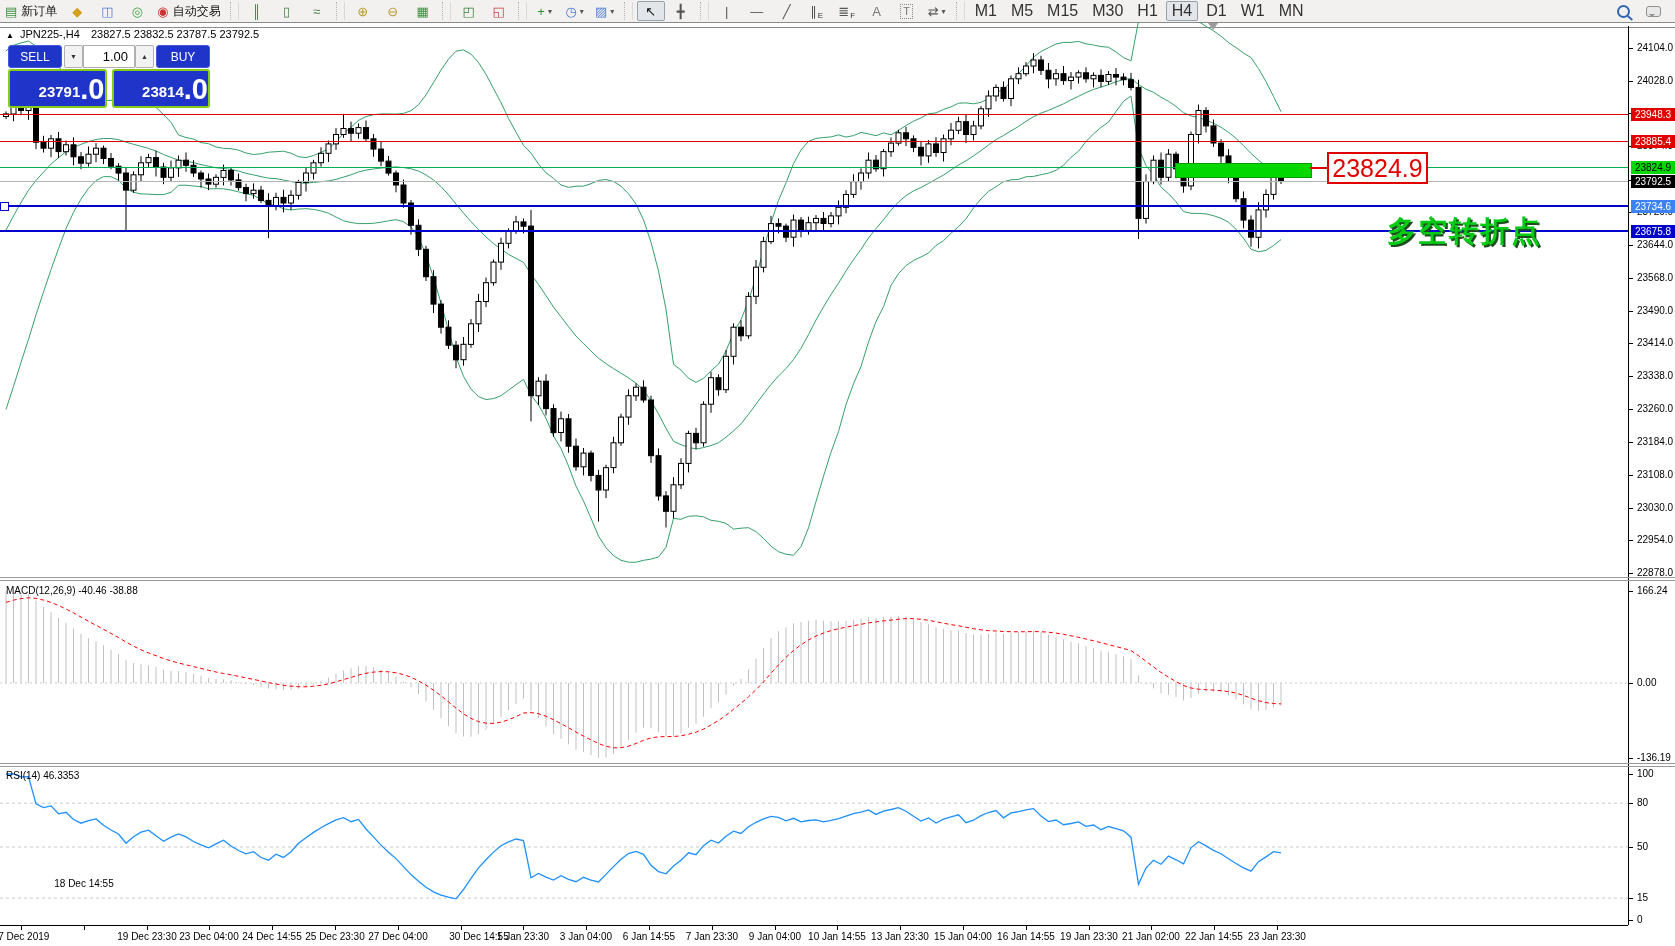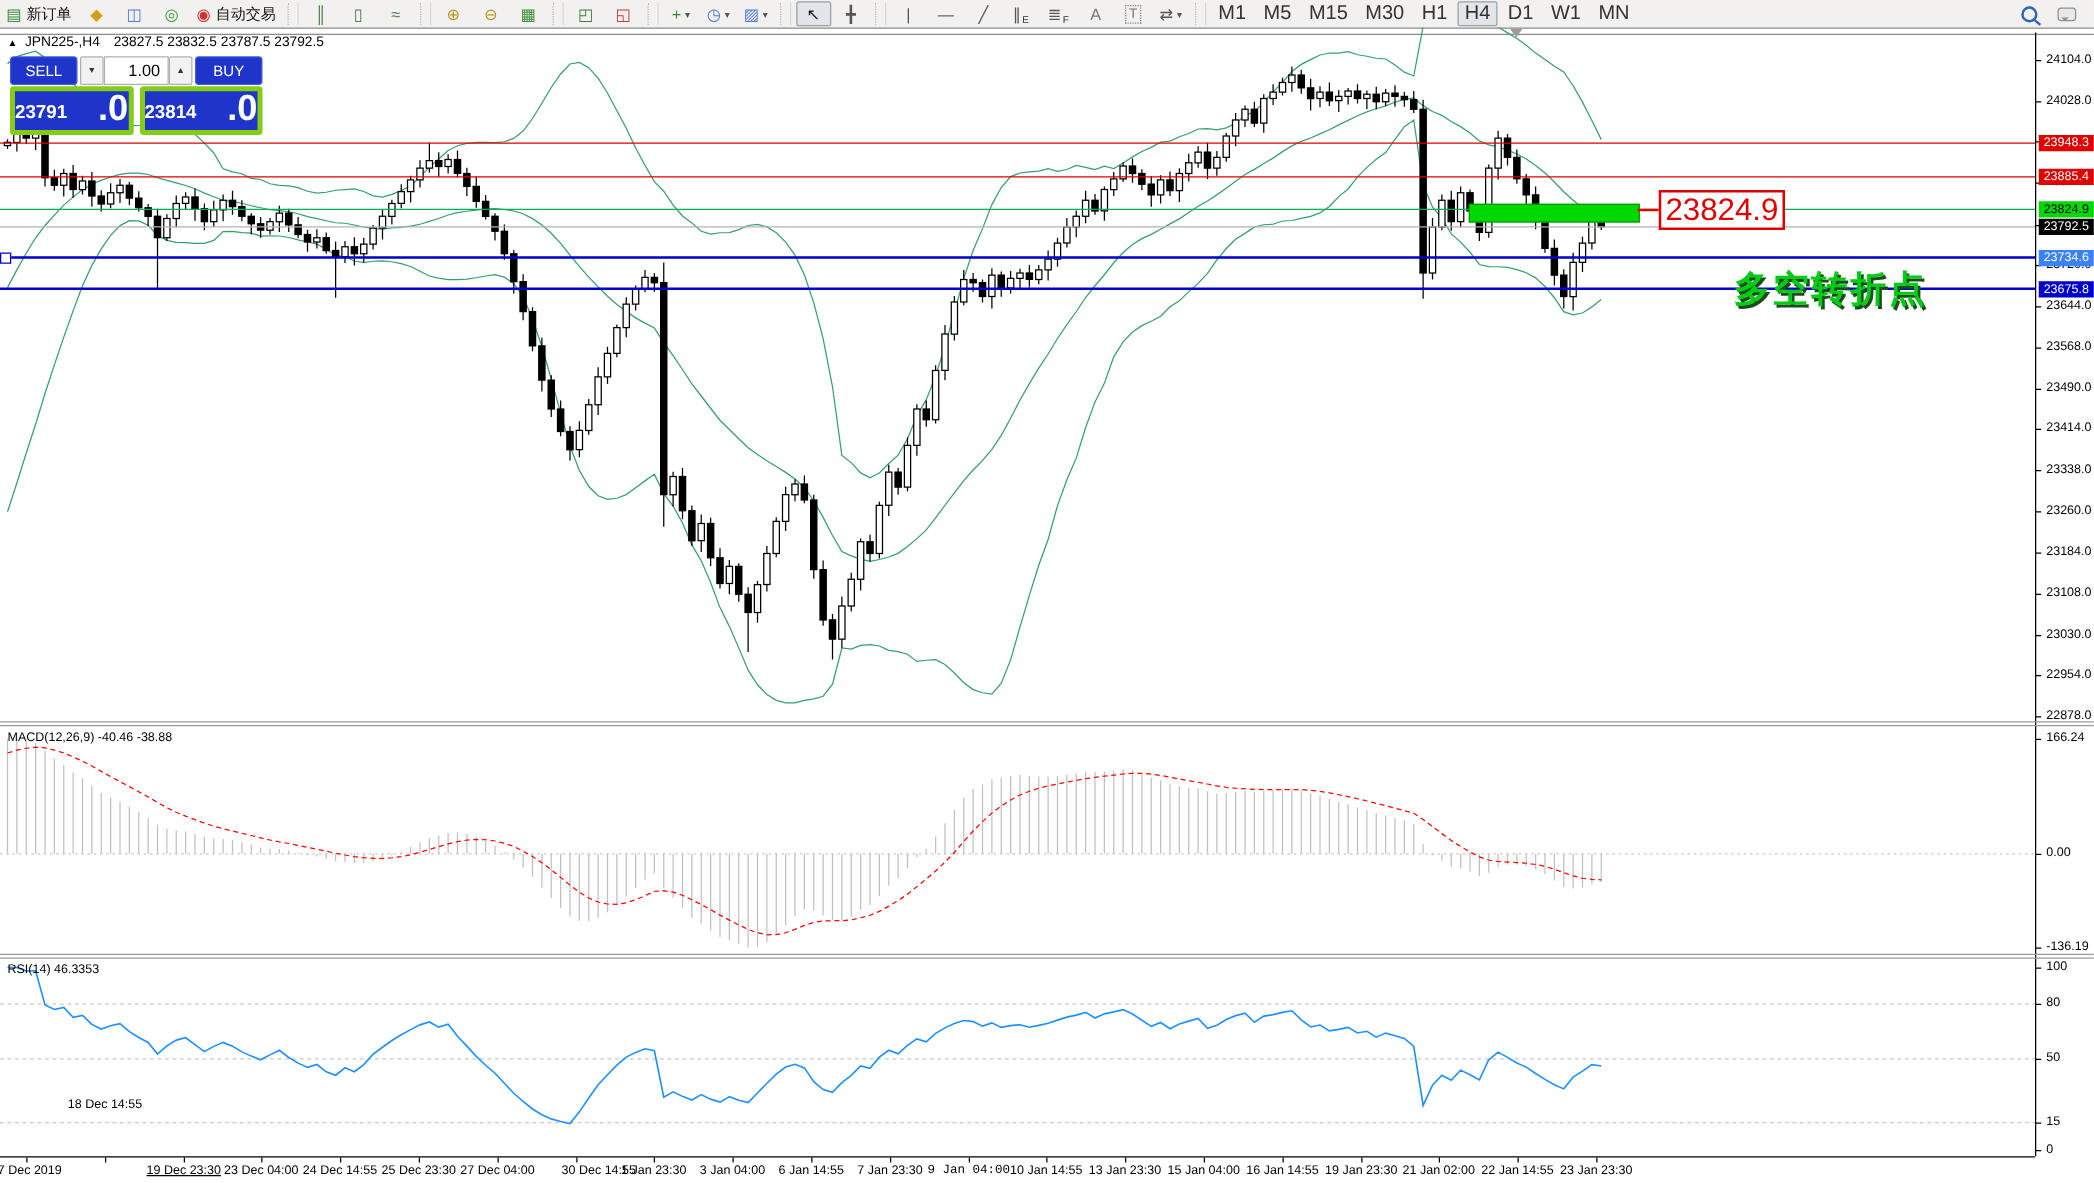--- a/index.html
+++ b/index.html
@@ -32,22 +32,22 @@
   
   #oct{position:absolute;left:8px;top:23px;width:202px;z-index:40;font-family:"Liberation Sans",sans-serif;}
   #oct .row1{display:flex;height:23px;}
   .oct-sell,.oct-buy{width:52px;background:#1f35c9;border:1px solid #4257e0;color:#fff;font-size:12px;
     display:flex;align-items:center;justify-content:center;border-radius:3px;}
   .oct-spin{width:17px;background:#f2f2f2;border:1px solid #b0b0b0;display:flex;align-items:center;justify-content:center;
     font-size:7px;color:#333;border-radius:2px;}
   .oct-vol{flex:1;background:#fff;border:1px solid #b0b0b0;font-size:13px;color:#000;display:flex;
     align-items:center;justify-content:flex-end;padding-right:6px;}
   #oct .row2{display:flex;margin-top:1px;height:39px;}
-  .oct-price{flex:1;background:#1f35c9;border:4px solid #84cc16;color:#fff;display:flex;align-items:flex-end;
-    justify-content:space-between;border-radius:3px;padding-bottom:2px;}
+  .oct-price{flex:1;background:#1f35c9;border:2px solid #84cc16;color:#fff;display:flex;align-items:flex-end;
+    justify-content:flex-end;border-radius:3px;padding-bottom:2px;}
   .oct-price .small{font-size:15px;font-weight:bold;line-height:24px;}
   .oct-price .big{font-size:29px;font-weight:bold;line-height:29px;}
   #oct .gap{width:5px;}
   
   .hline{position:absolute;left:0;z-index:10;}
   .badge{position:absolute;left:1631px;width:44px;height:13px;z-index:20;font-size:10px;line-height:13px;
     text-align:center;color:#fff;}
   .ticktxt{position:absolute;left:1637px;width:44px;font-size:10px;color:#000;z-index:5;}
   .tickmark{position:absolute;left:1628px;width:5px;height:1px;background:#000;z-index:5;}
   .timelbl{position:absolute;font-size:10px;color:#000;transform:translateX(-50%);white-space:nowrap;z-index:5;}
@@ -808,41 +808,41 @@
       <div class="ticktxt" style="top: 819px;">50</div>
       <div class="tickmark" style="top: 876px;"></div>
       <div class="ticktxt" style="top: 870px;">15</div>
       <div class="tickmark" style="top: 898px;"></div>
       <div class="ticktxt" style="top: 892px;">0</div>
       <div class="timetick" style="left: 21px; top: 904px;"></div>
       <div class="timelbl" style="left: 21px; top: 909px;">17 Dec 2019</div>
       <div class="timetick" style="left: 84px; top: 904px;"></div>
       <div class="timelbl" style="left: 84px; top: 856px;">18 Dec 14:55</div>
       <div class="timetick" style="left: 147px; top: 904px;"></div>
-      <div class="timelbl" style="left: 147px; top: 909px; text-decoration: underline;">19 Dec 23:30</div>
+      <div class="timelbl" style="left: 147px; top: 909px;">19 Dec 23:30</div>
       <div class="timetick" style="left: 209px; top: 904px;"></div>
       <div class="timelbl" style="left: 209px; top: 909px;">23 Dec 04:00</div>
       <div class="timetick" style="left: 272px; top: 904px;"></div>
       <div class="timelbl" style="left: 272px; top: 909px;">24 Dec 14:55</div>
       <div class="timetick" style="left: 335px; top: 904px;"></div>
       <div class="timelbl" style="left: 335px; top: 909px;">25 Dec 23:30</div>
       <div class="timetick" style="left: 398px; top: 904px;"></div>
       <div class="timelbl" style="left: 398px; top: 909px;">27 Dec 04:00</div>
       <div class="timetick" style="left: 461px; top: 904px;"></div>
       <div class="timelbl" style="left: 450px; top: 909px; margin-left: 29px;">30 Dec 14:55</div>
       <div class="timetick" style="left: 523px; top: 904px;"></div>
       <div class="timelbl" style="left: 523px; top: 909px;">1 Jan 23:30</div>
       <div class="timetick" style="left: 586px; top: 904px;"></div>
       <div class="timelbl" style="left: 586px; top: 909px;">3 Jan 04:00</div>
       <div class="timetick" style="left: 649px; top: 904px;"></div>
       <div class="timelbl" style="left: 649px; top: 909px;">6 Jan 14:55</div>
       <div class="timetick" style="left: 712px; top: 904px;"></div>
       <div class="timelbl" style="left: 712px; top: 909px;">7 Jan 23:30</div>
       <div class="timetick" style="left: 775px; top: 904px;"></div>
-      <div class="timelbl" style="left: 775px; top: 909px; font-family: Liberation Mono, monospace;">9 Jan 04:00</div>
+      <div class="timelbl" style="left: 775px; top: 909px;">9 Jan 04:00</div>
       <div class="timetick" style="left: 837px; top: 904px;"></div>
       <div class="timelbl" style="left: 837px; top: 909px;">10 Jan 14:55</div>
       <div class="timetick" style="left: 900px; top: 904px;"></div>
       <div class="timelbl" style="left: 900px; top: 909px;">13 Jan 23:30</div>
       <div class="timetick" style="left: 963px; top: 904px;"></div>
       <div class="timelbl" style="left: 963px; top: 909px;">15 Jan 04:00</div>
       <div class="timetick" style="left: 1026px; top: 904px;"></div>
       <div class="timelbl" style="left: 1026px; top: 909px;">16 Jan 14:55</div>
       <div class="timetick" style="left: 1089px; top: 904px;"></div>
       <div class="timelbl" style="left: 1089px; top: 909px;">19 Jan 23:30</div>

